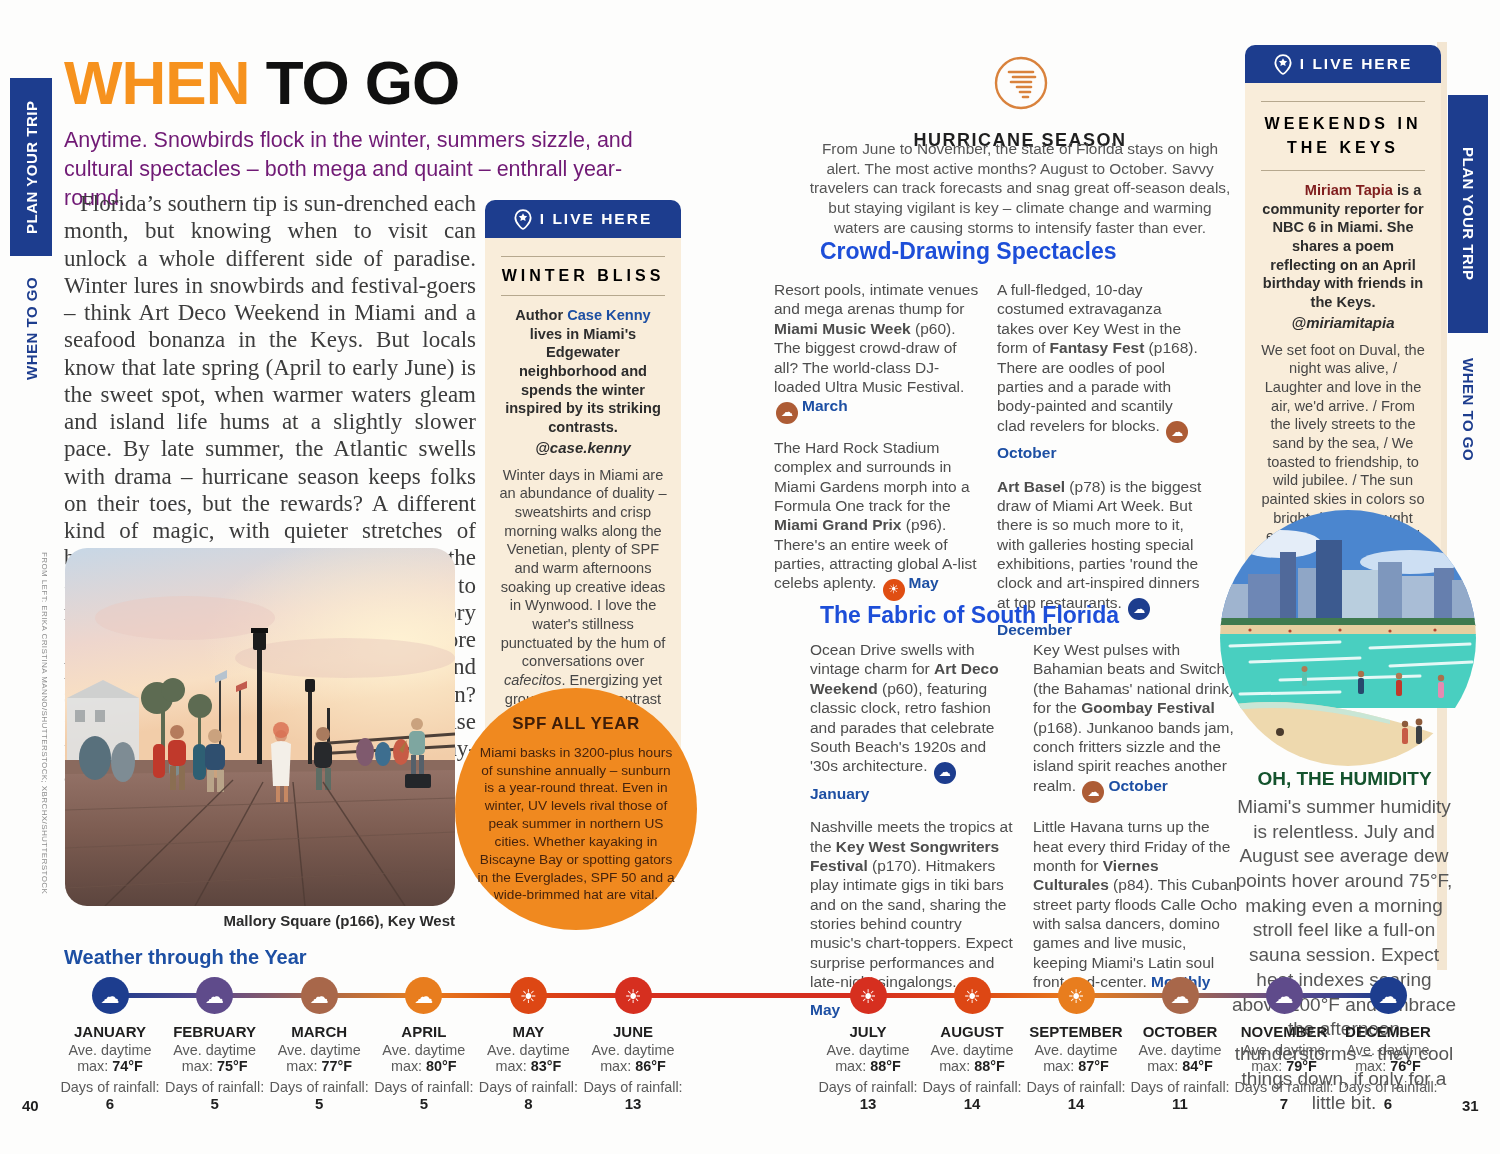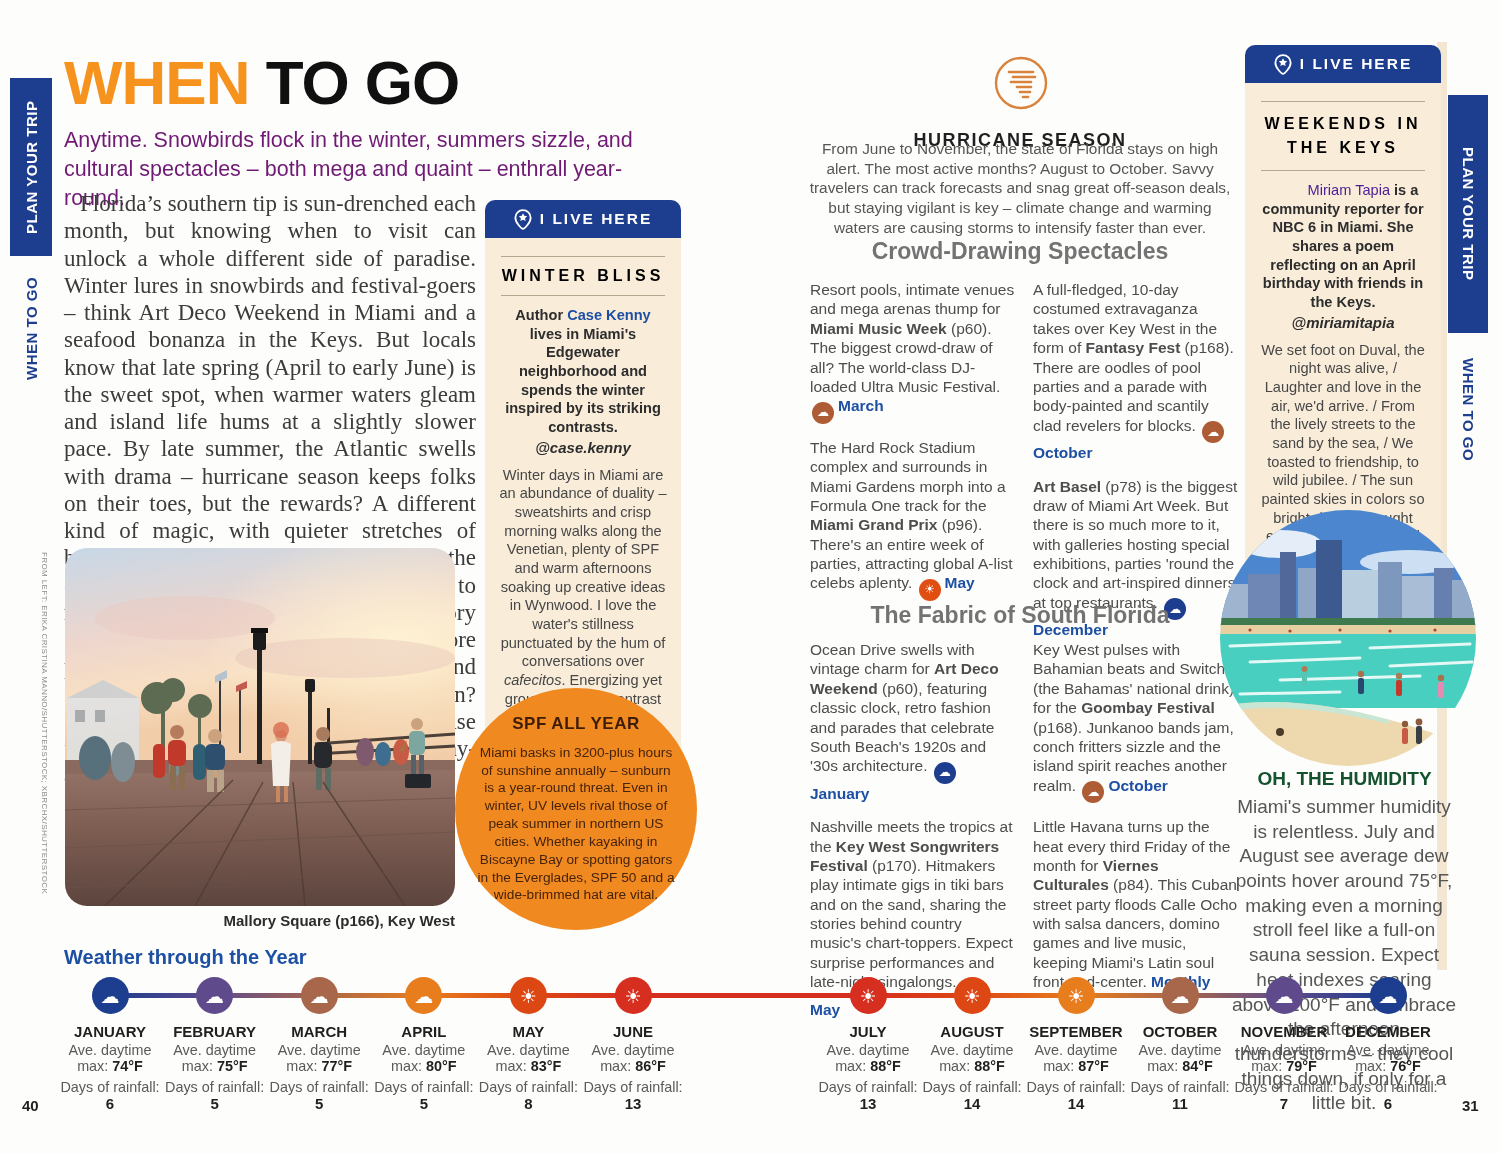--- a/index.html
+++ b/index.html
@@ -43,21 +43,21 @@
   .spf{position:absolute;left:455px;top:688px;width:242px;height:242px;border-radius:50%;background:#f0891f;
        display:flex;flex-direction:column;align-items:center;justify-content:center;text-align:center;}
   .spf-head{font-weight:700;font-size:17px;letter-spacing:.5px;color:#3e1d08;margin-bottom:10px;}
   .spf-body{width:198px;font-size:13.7px;line-height:1.3;color:#46230c;}
   
   .hurricane-icon{position:absolute;left:993px;top:55px;width:56px;height:56px;}
   .center-head{position:absolute;text-align:center;font-weight:700;color:#1f1f1f;}
   .hurr-head{left:845px;top:130px;width:350px;font-size:18px;letter-spacing:1.5px;}
   .hurr-body{position:absolute;left:806px;top:139px;width:428px;text-align:center;
              font-size:15.4px;line-height:1.28;color:#565656;}
-  .sec-head{position:absolute;text-align:center;font-weight:700;font-size:23px;color:#737373;}
+  .sec-head{position:absolute;font-weight:700;font-size:23px;color:#1d4ed8;}
   .cols{position:absolute;display:flex;gap:18px;}
   .col{width:205px;}
   .entry{margin:0 0 14px 0;font-size:15.5px;line-height:1.25;color:#4d4d4d;}
   .badge-icon{display:inline-flex;width:22px;height:22px;border-radius:50%;color:#fff;align-items:center;
               justify-content:center;font-size:12px;vertical-align:-5px;margin:0 4px 0 2px;
               font-family:"DejaVu Sans",sans-serif;}
   .month-label{font-weight:700;color:#1d4fa3;}
   
   .circle-photo{position:absolute;left:1220px;top:510px;width:256px;height:256px;border-radius:50%;overflow:hidden;}
   .humidity-head{position:absolute;left:1232px;top:768px;width:225px;text-align:center;
@@ -253,21 +253,21 @@
           <line x1="24" y1="32" x2="38" y2="32"></line>
         <line x1="27" y1="37" x2="37" y2="37"></line>
           <line x1="30" y1="42" x2="35" y2="42"></line>
       </g>
     </svg>
   </div>
   <div class="center-head hurr-head">HURRICANE SEASON</div>
   <div class="hurr-body">From June to November, the state of Florida stays on high alert. The most active months? August to October. Savvy travelers can track forecasts and snag great off-season deals, but staying vigilant is key – climate change and warming waters are causing storms to intensify faster than ever.</div>
 
   <div class="sec-head" style="left:820px;top:238px;width:400px;">Crowd-Drawing Spectacles</div>
-  <div class="cols" style="left:810px;top:280px;">
+  <div class="cols" style="left:774px;top:280px;">
     <div class="col">
         <p class="entry"><span>Resort pools, intimate venues and mega arenas thump for </span><span style="font-weight: 700;">Miami Music Week</span><span> (p60). The biggest crowd-draw of all? The world-class DJ-loaded Ultra Music Festival. </span><span class="badge-icon" style="background: rgb(173, 92, 53);">☁</span><span class="month-label">March</span></p>
         <p class="entry"><span>The Hard Rock Stadium complex and surrounds in Miami Gardens morph into a Formula One track for the </span><span style="font-weight: 700;">Miami Grand Prix</span><span> (p96). There's an entire week of parties, attracting global A-list celebs aplenty. </span><span class="badge-icon" style="background: rgb(224, 78, 18);">☀</span><span class="month-label">May</span></p>
       </div>
     <div class="col">
         <p class="entry"><span>A full-fledged, 10-day costumed extravaganza takes over Key West in the form of </span><span style="font-weight: 700;">Fantasy Fest</span><span> (p168). There are oodles of pool parties and a parade with body-painted and scantily clad revelers for blocks. </span><span class="badge-icon" style="background: rgb(173, 92, 53);">☁</span><span class="month-label">October</span></p>
         <p class="entry"><span style="font-weight: 700;">Art Basel</span><span> (p78) is the biggest draw of Miami Art Week. But there is so much more to it, with galleries hosting special exhibitions, parties 'round the clock and art-inspired dinners at top restaurants. </span><span class="badge-icon" style="background: rgb(29, 61, 142);">☁</span><span class="month-label">December</span></p>
       </div>
   </div>
 
@@ -288,21 +288,21 @@
       <svg width="18" height="21" viewBox="0 0 24 28">
         <path d="M12 1.5C6.2 1.5 1.8 6 1.8 11.6c0 7.1 8.7 14.9 10.2 14.9s10.2-7.8 10.2-14.9C22.2 6 17.8 1.5 12 1.5z" fill="none" stroke="#fff" stroke-width="2.4"></path>
         <path d="M12 5.6 l1.7 3.5 3.9 .55 -2.8 2.7 .66 3.8 -3.46 -1.8 -3.46 1.8 .66 -3.8 -2.8 -2.7 3.9 -.55 Z" fill="#fff"></path>
       </svg>
       <span>I LIVE HERE</span>
     </div>
     <div class="cream-box sb-inner" style="min-height:440px;">
       <div class="sb-rule"></div>
       <div class="sb-head" style="line-height:1.5;">WEEKENDS IN THE KEYS</div>
       <div class="sb-rule"></div>
-      <div class="sb-intro"><span style="font-weight: 400; color: #4c1d95; padding-left: 40px;">Miriam Tapia</span><span style="font-weight: 700;"> is a community reporter for NBC 6 in Miami. She shares a poem reflecting on an April birthday with friends in the Keys.</span></div>
+      <div class="sb-intro"><span style="font-weight: 700; color: #7f1d1d; padding-left: 40px;">Miriam Tapia</span><span style="font-weight: 700;"> is a community reporter for NBC 6 in Miami. She shares a poem reflecting on an April birthday with friends in the Keys.</span></div>
       <div class="sb-handle">@miriamitapia</div>
       <div class="sb-body"><span>We set foot on Duval, the night was alive, / Laughter and love in the air, we'd arrive. / From the lively streets to the sand by the sea, / We toasted to friendship, to wild jubilee. / The sun painted skies in colors so bright, / As we caught every sunset, hearts full of light. / A birthday, a moment, a bond so divine, / In the Florida Keys, forever we'll shine.</span></div>
     </div>
   </div>
 
   <div class="circle-photo">
     <svg width="256" height="256" viewBox="0 0 256 256">
       <rect width="256" height="110" fill="#4b86cf"></rect>
       <ellipse cx="60" cy="34" rx="42" ry="14" fill="#ffffff" opacity="0.85"></ellipse>
       <ellipse cx="190" cy="52" rx="50" ry="12" fill="#eef5fb" opacity="0.8"></ellipse>

